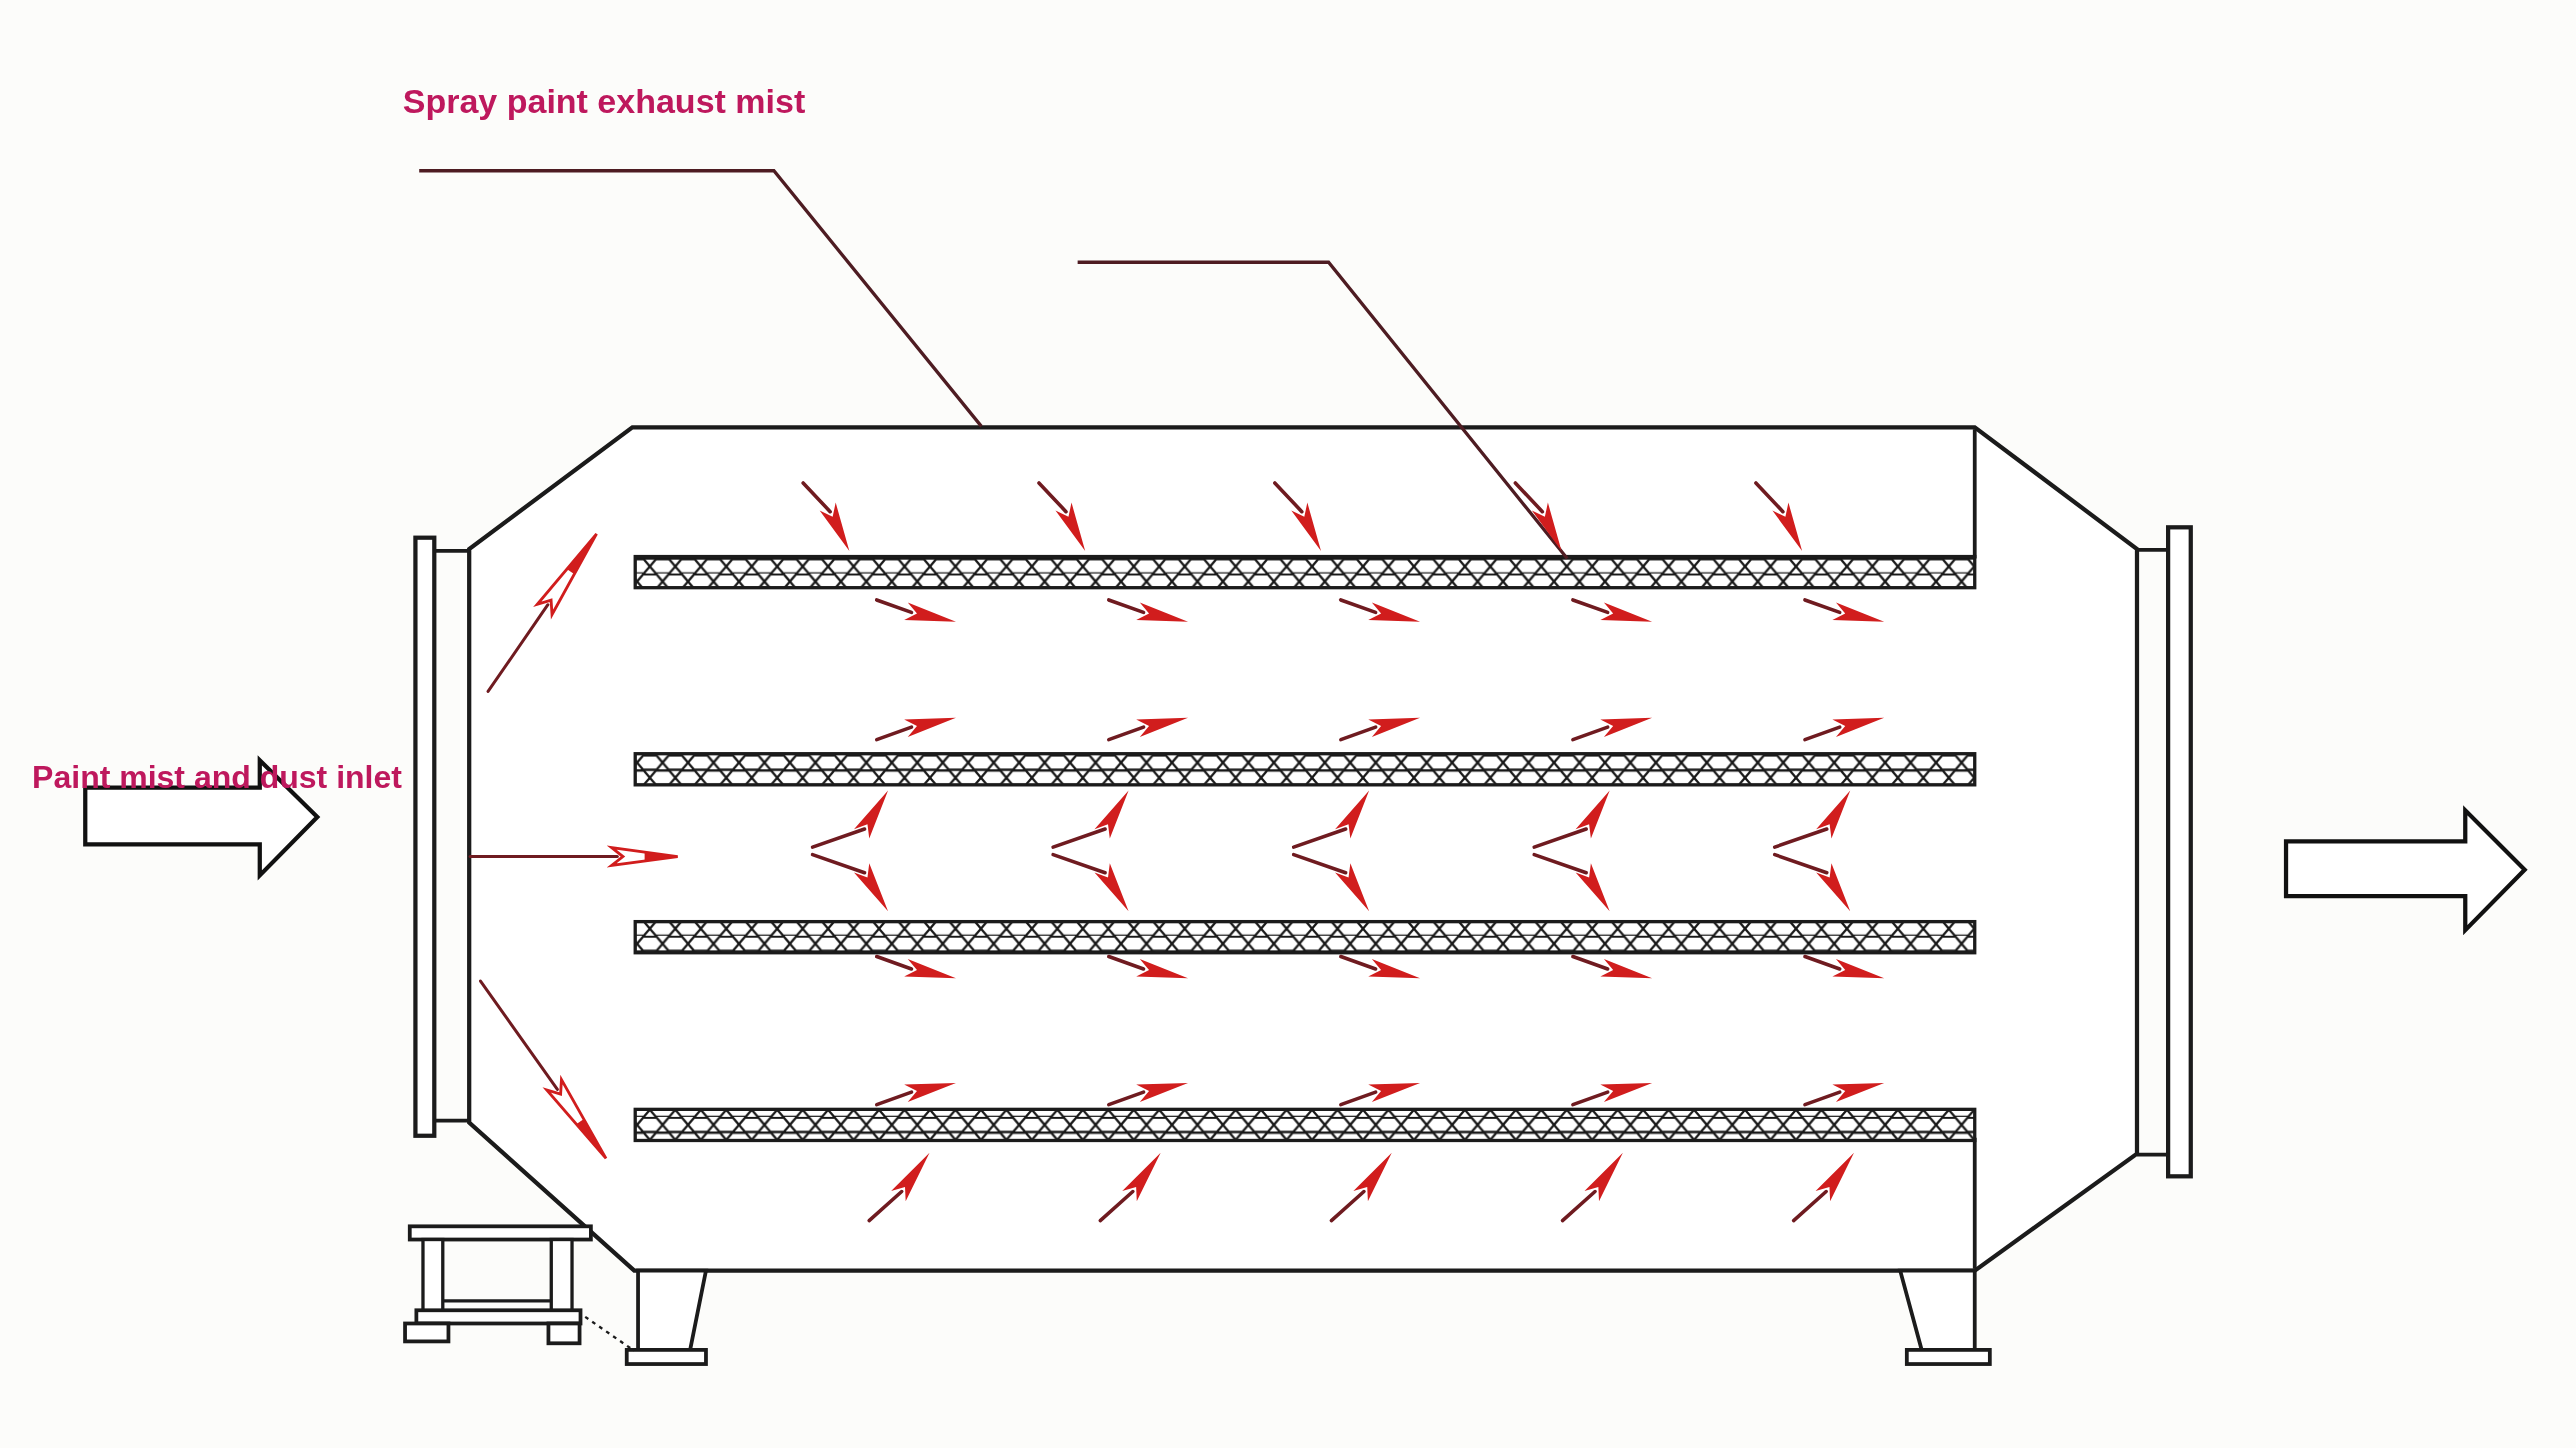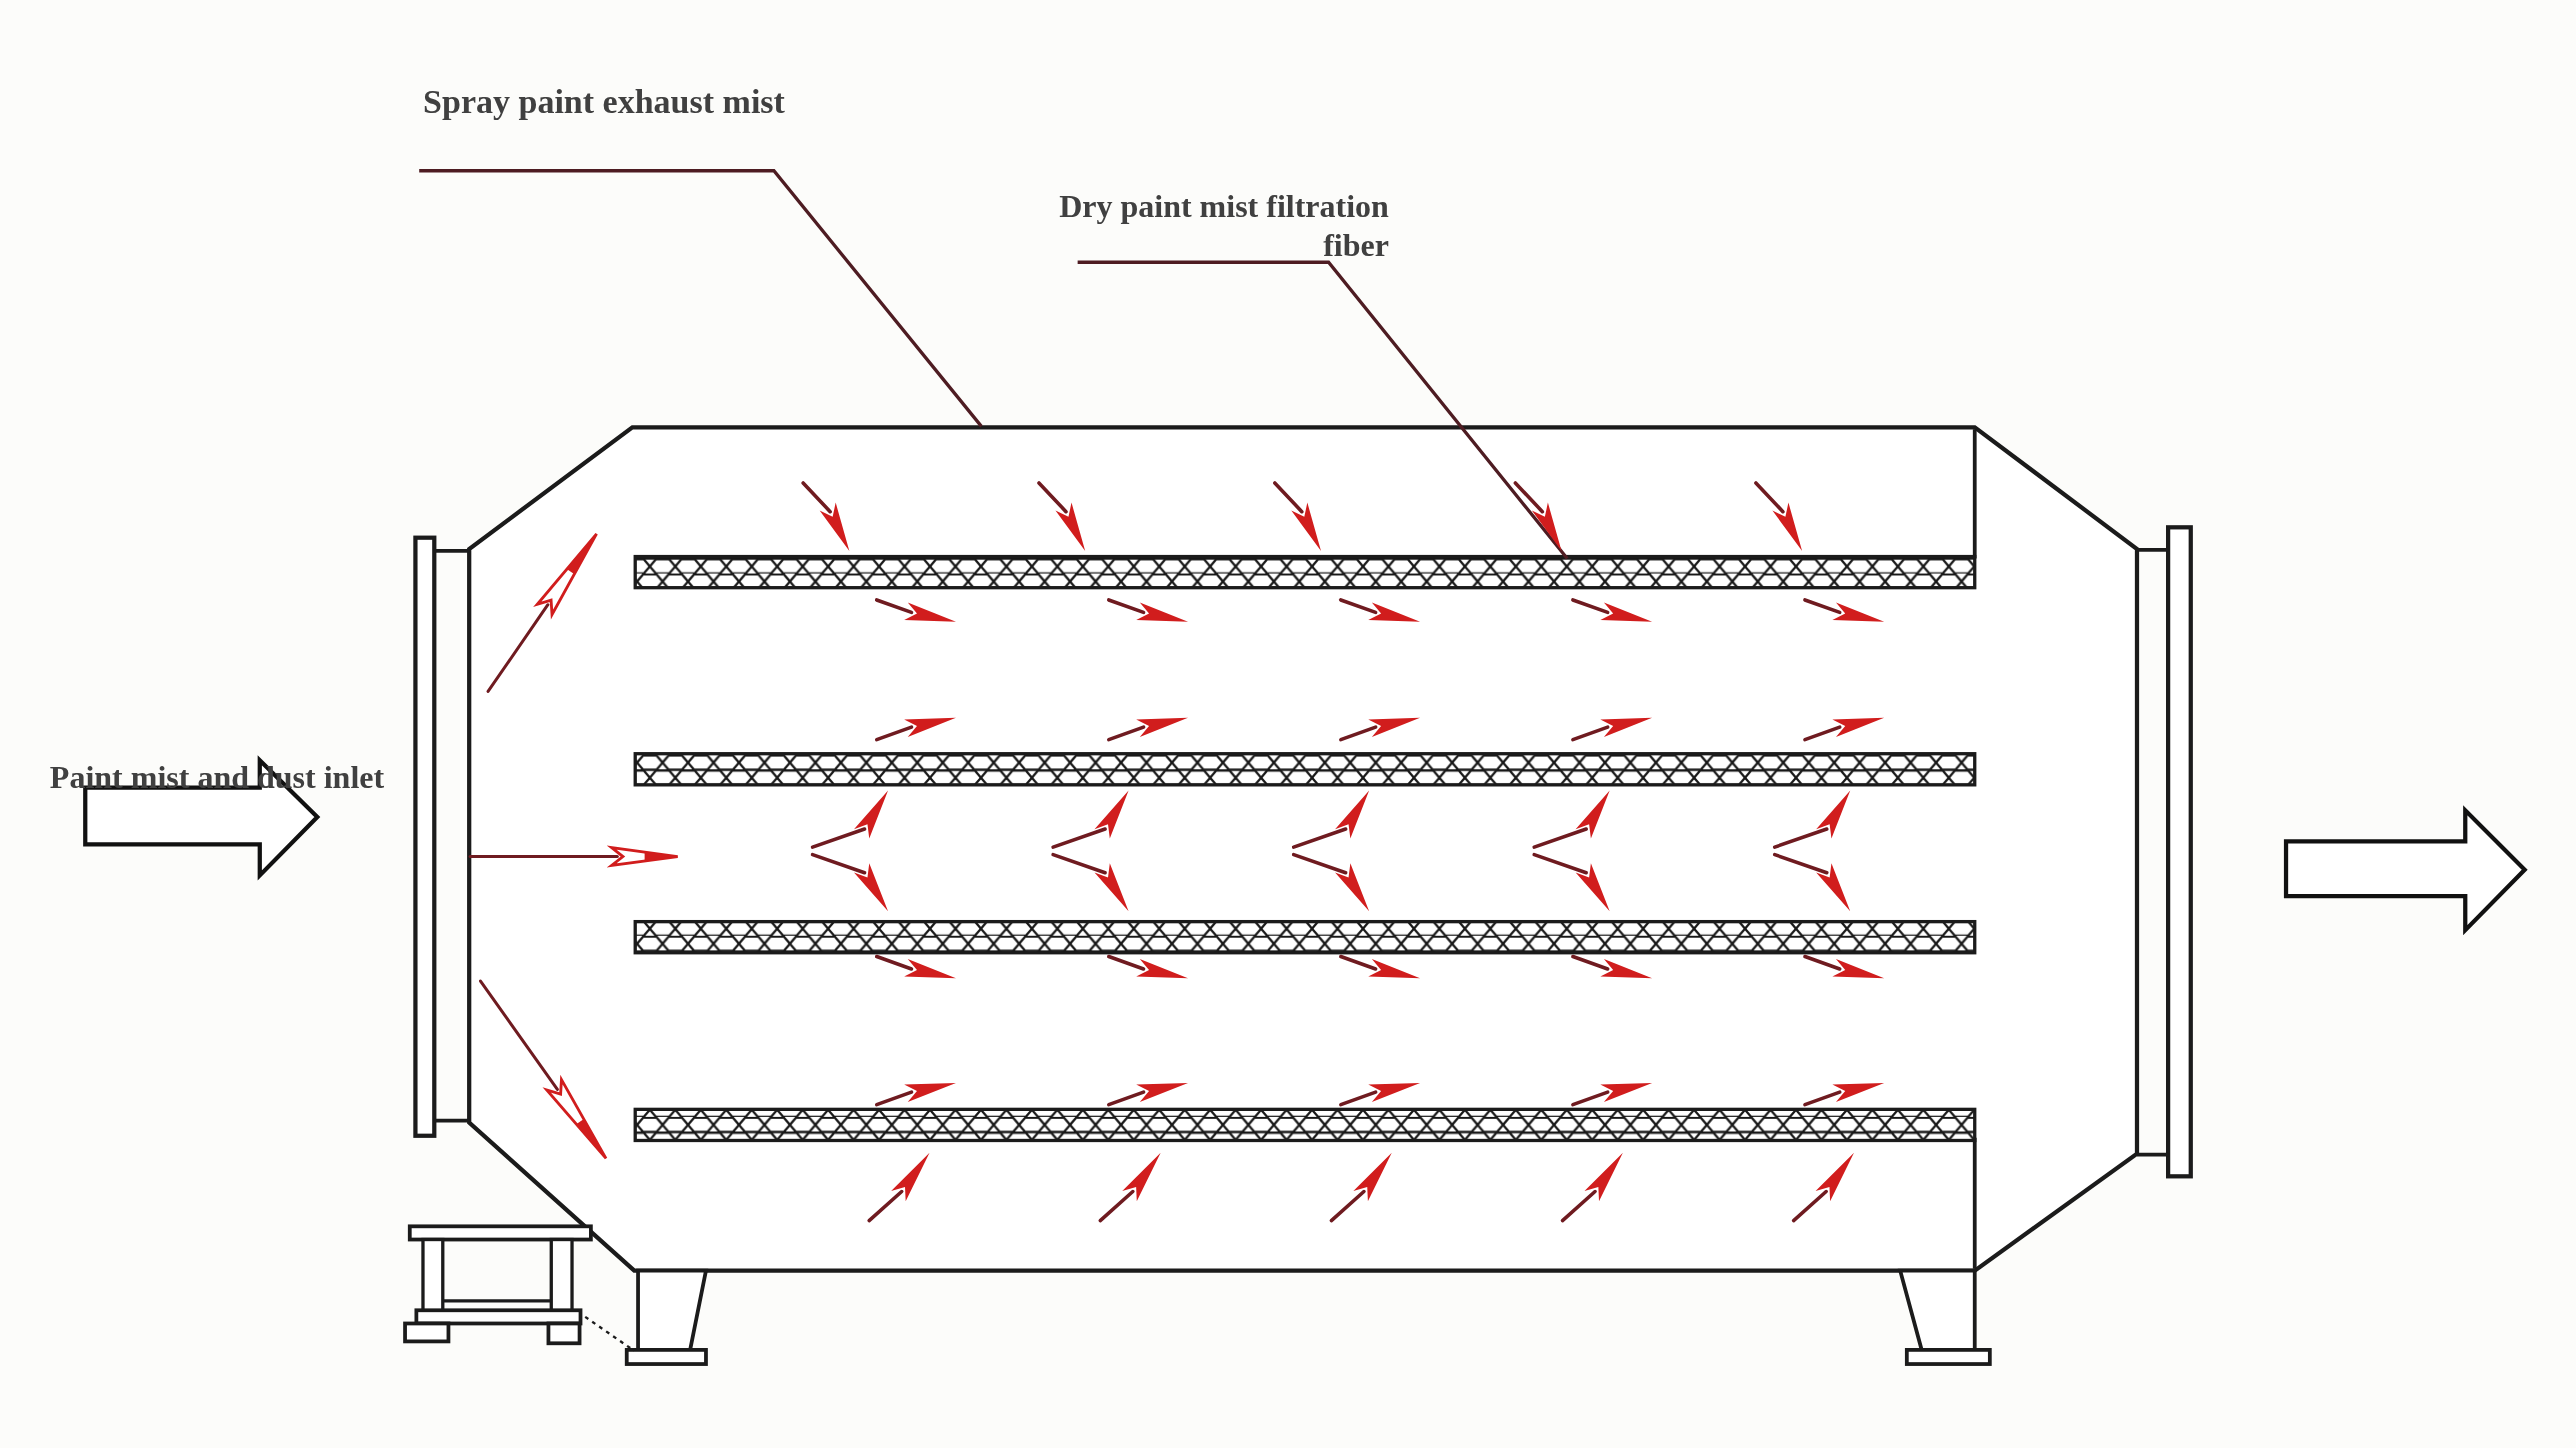--- a/index.html
+++ b/index.html
@@ -3,22 +3,22 @@
 <meta charset="utf-8">
 <style>
   html,body{margin:0;padding:0;background:#ffffff;}
   #stage{
     position:relative;width:2576px;height:1448px;background:#fcfcfa;overflow:hidden;
     font-family:"Liberation Sans", sans-serif;
   }
   #diagram-svg{position:absolute;left:0;top:0;}
   .label{
     position:absolute;transform:translateX(-50%);
-    text-align:right;color:#404040;font-weight:600;
-    font-size:34px;line-height:1.22;white-space:nowrap;font-family:Liberation Serif, serif;
+    text-align:center;color:#be185d;font-weight:600;
+    font-size:34px;line-height:1.22;white-space:nowrap;
   }
   .label.small{font-size:27px;}
   .label.mid{font-size:32px;}
 </style>
 </head>
 <body>
 
 <div id="stage">
 
   <svg id="diagram-svg" width="2576" height="1448" viewBox="0 0 2730 1535">
@@ -269,24 +269,20 @@
     </g>
 
     <path d="M90,835 H275 V806 L336,866 L275,928 V895 H90 Z" fill="#ffffff" stroke="#111111" stroke-width="4.5" stroke-linejoin="miter"></path>
     <path d="M2423,892 H2613 V859 L2676,922 L2613,986 V950 H2423 Z" fill="#ffffff" stroke="#111111" stroke-width="4.5" stroke-linejoin="miter"></path>
   </svg>
 
   <div class="label" style="left:604px;top:81px;">
     <div>Spray paint exhaust mist</div>
   </div>
 
-  <div class="label mid" style="left:1224px;top:187px;">
-    <div>Dry paint mist filtration</div>
-    <div>fiber</div>
-  </div>
 
   <div class="label mid" style="left:217px;top:758px;">
     <div>Paint mist and dust inlet</div>
   </div>
 
 
 
 </div>
 
 

